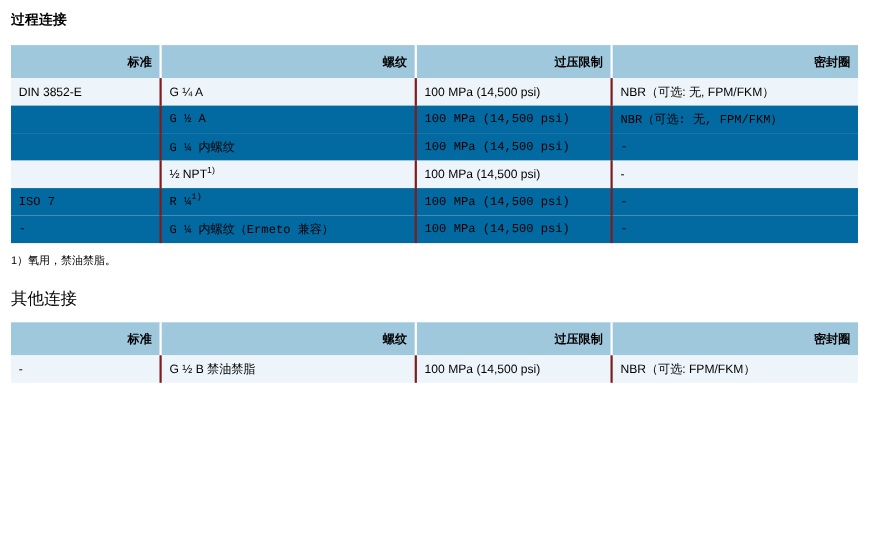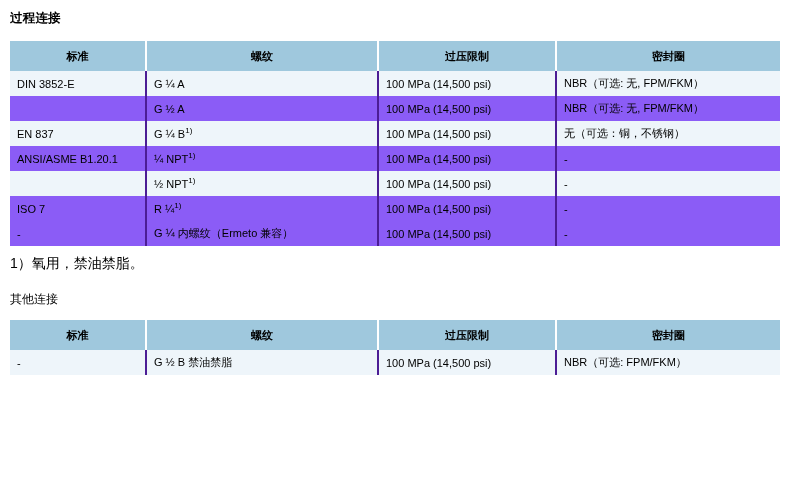--- a/index.html
+++ b/index.html
@@ -33,59 +33,59 @@
   }
   table.spec {
     border-collapse: collapse;
     width: 770px;
     table-layout: fixed;
   }
   table.spec th {
     background: #9fc8dd;
     color: #000000;
     font-weight: bold;
-    text-align: center;
+    text-align: right;
     font-size: 11px;
     padding: 6px 7px;
     border-right: 2px solid #ffffff;
     height: 18px;
     vertical-align: middle;
   }
   table.spec th:last-child {
     border-right: none;
   }
   table.spec td {
     padding: 5px 7px;
     font-size: 11px;
     vertical-align: middle;
-    border-right: 2px solid #4c1d95;
+    border-right: 2px solid #7f1d1d;
     height: 15px;
   }
   table.spec td:last-child {
     border-right: none;
   }
   tr.row-a td { background: #eef5fa; }
   tr.row-b td { background: #ffffff; }
-  tr.row-b td { background: #8b5cf6; }
+  tr.row-b td { background: #0369a1; font-family: Liberation Mono, monospace; }
   .col1 { width: 136px; }
   .col2 { width: 232px; }
   .col3 { width: 178px; }
   .col4 { width: 224px; }
   sup {
     font-size: 8px;
     vertical-align: super;
     line-height: 0;
   }
   .footnote {
-    font-size: 14px;
+    font-size: 10px;
     margin: 9px 0 0 0;
     color: #000;
   }
   .subhead {
-    font-size: 12px;
+    font-size: 15px;
     margin: 18px 0 12px 0;
   }
 </style>
 </head>
 <body>
 
 <div class="page">
 
   <div class="h1">过程连接</div>
 
@@ -111,29 +111,23 @@
         <td><span>G ¼ A</span><sup></sup></td>
         <td>100 MPa (14,500 psi)</td>
         <td>NBR（可选: 无, FPM/FKM）</td>
       </tr>
       <tr class="row-b">
         <td></td>
         <td><span>G ½ A</span><sup></sup></td>
         <td>100 MPa (14,500 psi)</td>
         <td>NBR（可选: 无, FPM/FKM）</td>
       </tr>
-      <tr class="row-a">
-        <td>EN 837</td>
-        <td><span>G ¼ B</span><sup>1)</sup></td>
-        <td>100 MPa (14,500 psi)</td>
-        <td>无（可选：铜，不锈钢）</td>
-      </tr>
       <tr class="row-b">
-        <td>ANSI/ASME B1.20.1</td>
-        <td><span>¼ NPT</span><sup>1)</sup></td>
+        <td></td>
+        <td><span>G ¼ 内螺纹</span><sup></sup></td>
         <td>100 MPa (14,500 psi)</td>
         <td>-</td>
       </tr>
       <tr class="row-a">
         <td></td>
         <td><span>½ NPT</span><sup>1)</sup></td>
         <td>100 MPa (14,500 psi)</td>
         <td>-</td>
       </tr>
       <tr class="row-b">

